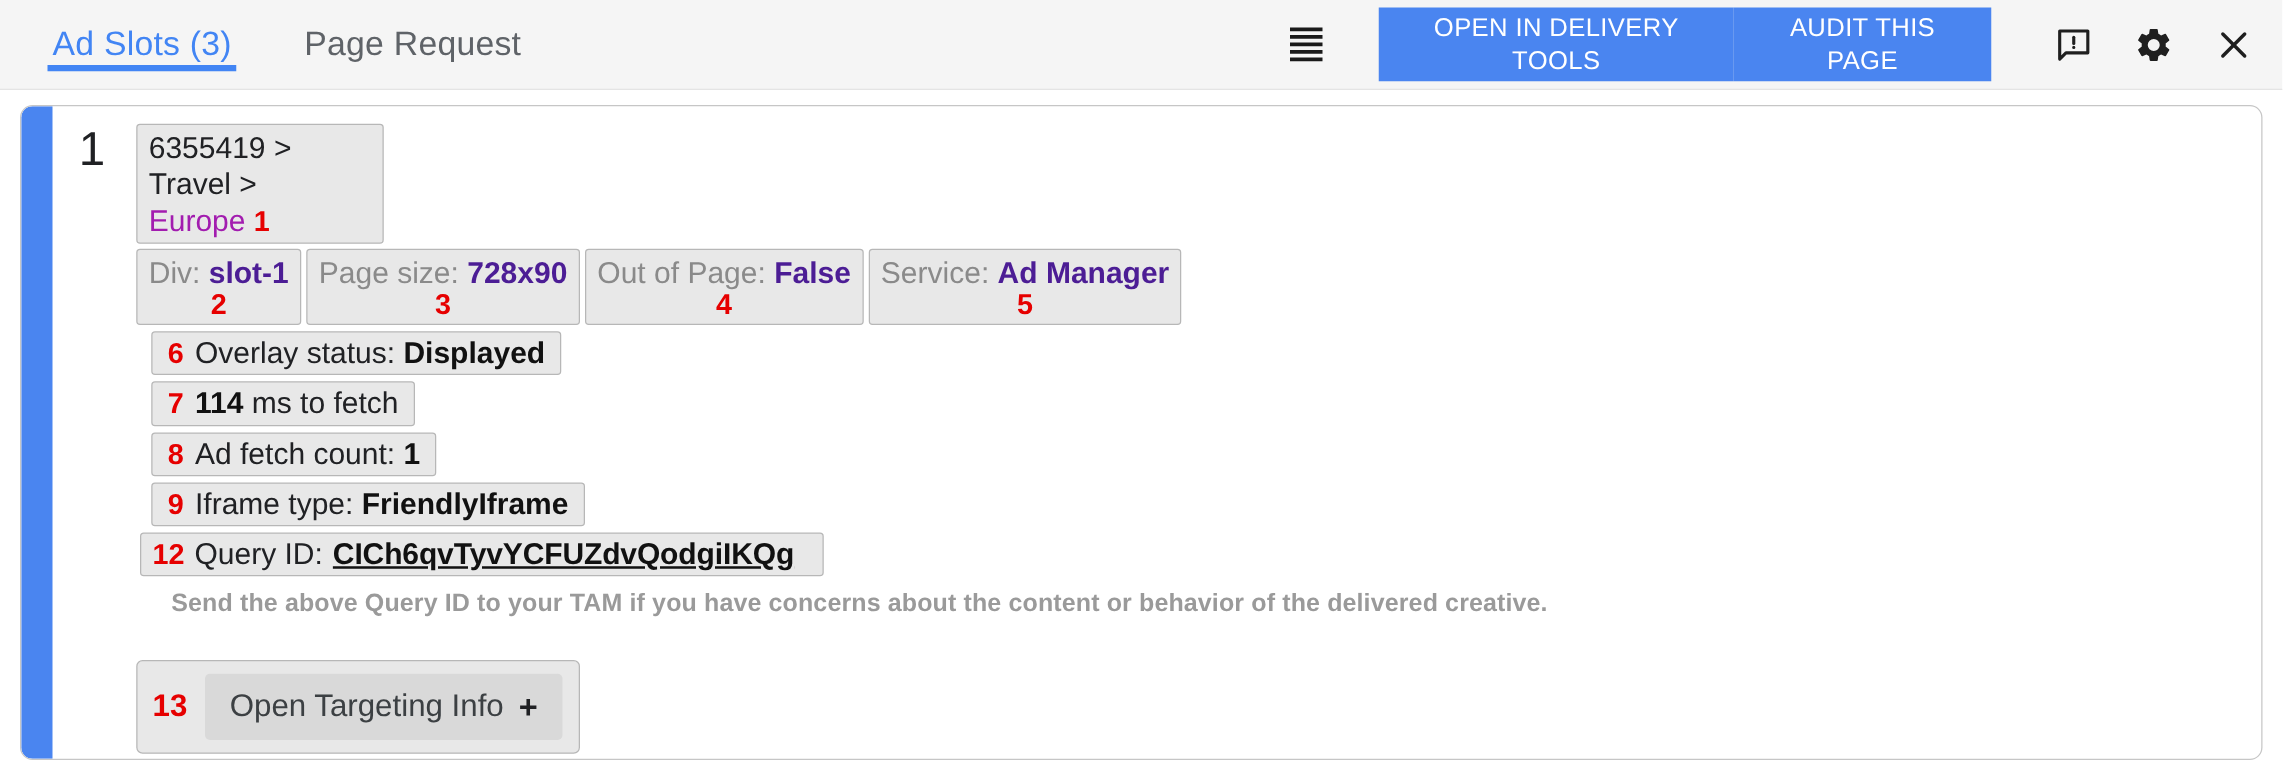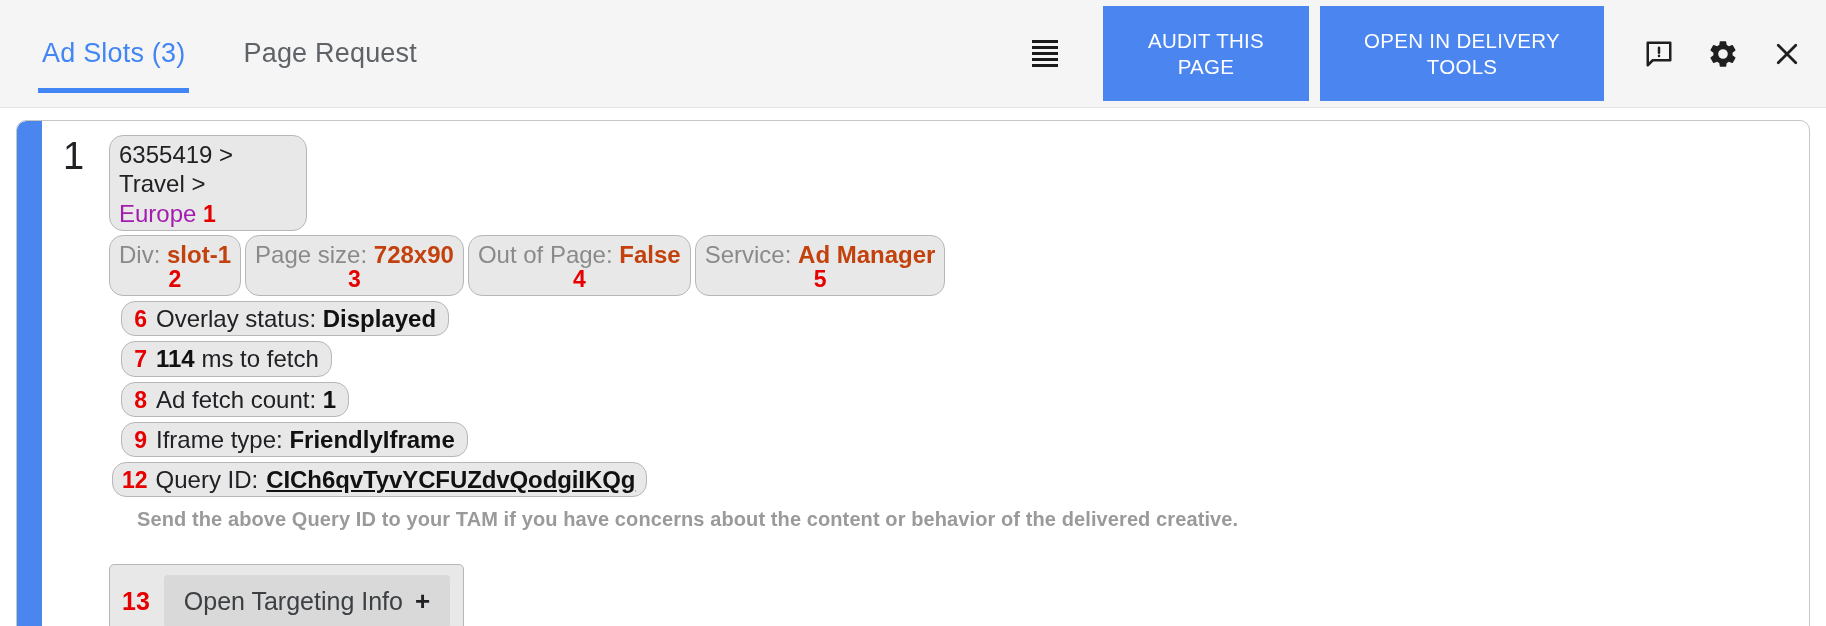--- a/index.html
+++ b/index.html
@@ -7,21 +7,21 @@
     margin: 0; padding: 0;
     width: 1826px; height: 626px;
     background: #ffffff;
     font-family: "Liberation Sans", sans-serif;
     overflow: hidden;
   }
 
   
   #header {
     position: relative;
-    height: 108px;
+    height: 72px;
     background: #f5f5f5;
     display: flex;
     align-items: stretch;
     border-bottom: 1px solid #e4e4e4;
   }
   .tabs {
     display: flex;
     align-items: stretch;
     padding-left: 38px;
   }
@@ -132,31 +132,31 @@
     color: #202124;
     line-height: 1;
   }
 
   .rows { margin-left: 50px; }
 
   .chip-row { display: flex; align-items: flex-start; gap: 4px; }
 
   .chip {
     border: 1px solid #b7b7b7;
-    border-radius: 14px;
+    border-radius: 3px;
     background: #e8e8e8;
     color: #202124;
     font-size: 24px;
     line-height: 1.22;
     padding: 4px 9px 3px 9px;
     display: inline-block;
     white-space: nowrap;
   }
   .chip .lbl { color: #8a8a8a; }
-  .chip .val { color: #c2410c; font-weight: bold; }
+  .chip .val { color: #4c1d95; font-weight: bold; }
   .chip.breadcrumb { white-space: normal; width: 198px; padding-bottom: 2px; }
   .chip.breadcrumb .bc-top { color: #202124; font-weight: normal; }
   .chip.breadcrumb .bc-leaf { color: #a21caf; font-weight: normal; }
   .chip.squat { padding-bottom: 26px; position: relative; }
   .num {
     color: #e60000;
     font-weight: bold;
     font-size: 23px;
   }
   .num-center {
@@ -188,21 +188,21 @@
     font-size: 24px;
   }
   .chip.idchip .idval { color: #0b43d8; font-weight: bold; }
   .chip.idchip.left { border-top-right-radius: 0; border-bottom-right-radius: 0; border-right: none; }
   .chip.idchip.right { border-top-left-radius: 0; border-bottom-left-radius: 0; }
 
   .chip.query {
     display: inline-flex;
     align-items: baseline;
     gap: 8px;
-    padding: 2px 11px 2px 9px;
+    padding: 2px 23px 2px 9px;
     font-size: 24px;
   }
   .chip.query .qval { color: #111; font-weight: bold; letter-spacing: -.1px; text-decoration: underline; }
 
   .hint {
     margin: 11px 0 0 28px;
     color: #9a9a9a;
     font-size: 20px;
     font-weight: bold;
     letter-spacing: .1px;
@@ -254,23 +254,23 @@
   <div class="hamburger">
     <span class="bars">
       <i></i>
       <i></i>
       <i></i>
       <i></i>
       <i></i>
     </span>
   </div>
 
+  <button class="hdr-btn" id="btn-delivery">OPEN IN DELIVERY TOOLS</button>
+
   <button class="hdr-btn" id="btn-audit">AUDIT THIS PAGE</button>
-
-  <button class="hdr-btn" id="btn-delivery">OPEN IN DELIVERY TOOLS</button>
 
   <div class="icon-group">
     <div class="hdr-icon">
       <svg width="30" height="30" viewBox="0 0 24 24" fill="none" stroke="currentColor" stroke-width="2">
         <path d="M3 3h18v14H7l-4 4z" stroke-linejoin="round"></path>
         <line x1="12" y1="7" x2="12" y2="11" stroke-linecap="round"></line>
         <line x1="12" y1="13.4" x2="12" y2="13.6" stroke-linecap="round"></line>
       </svg>
     </div>
     <div class="hdr-icon">

